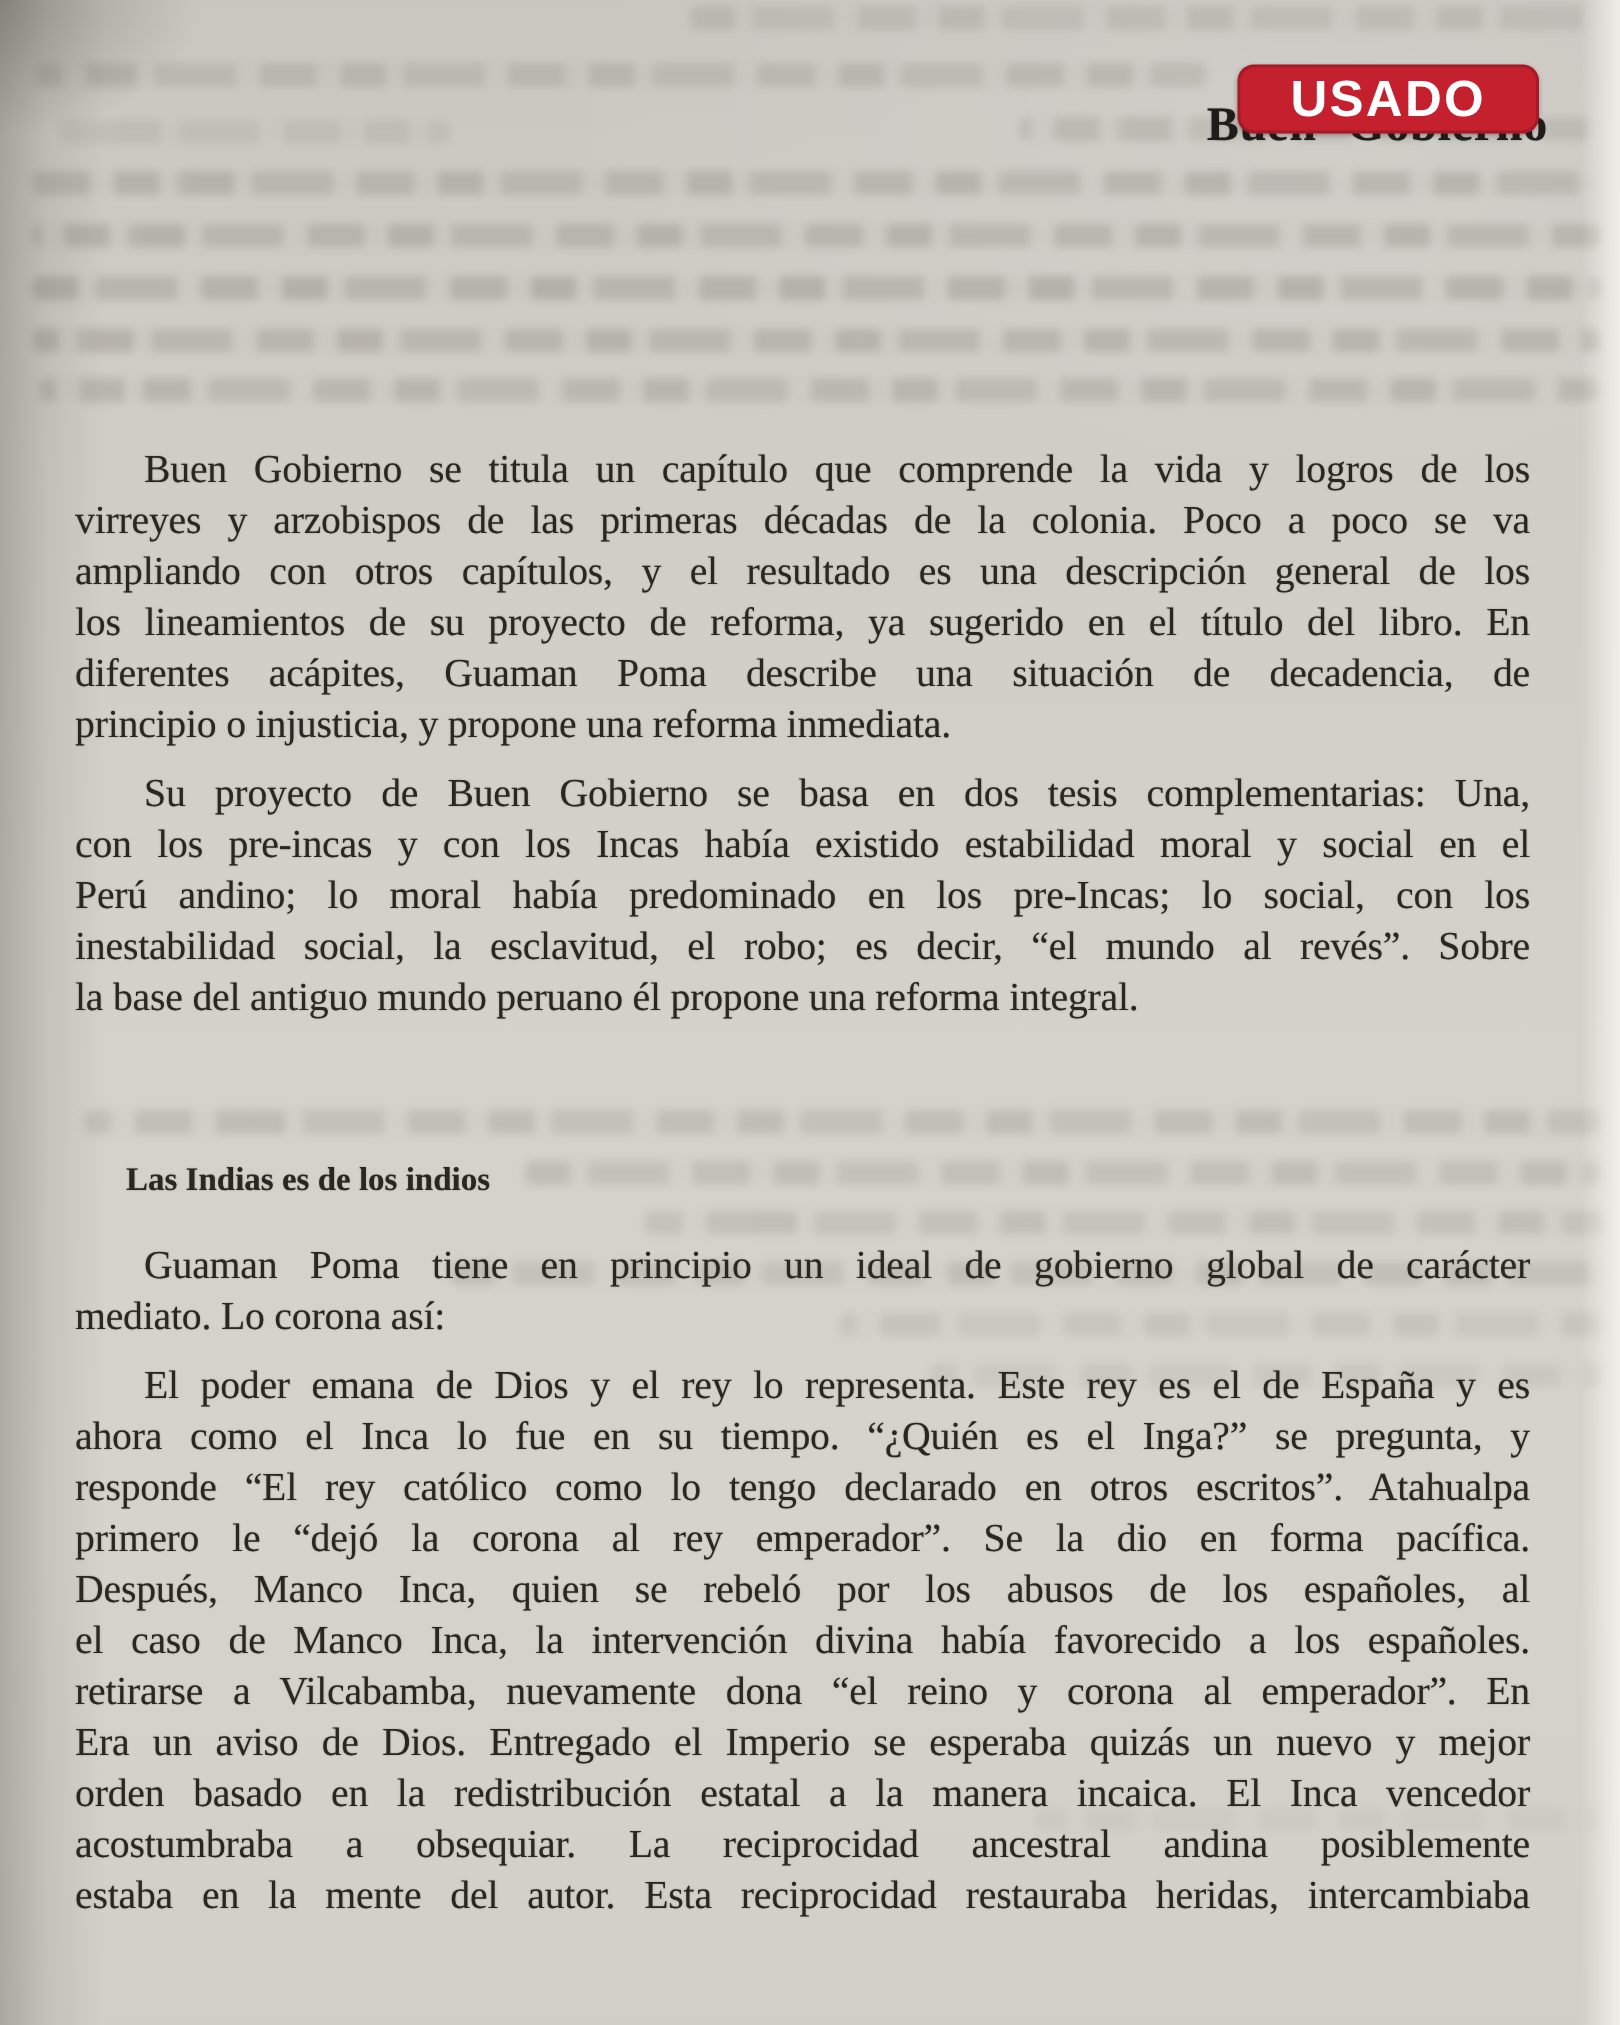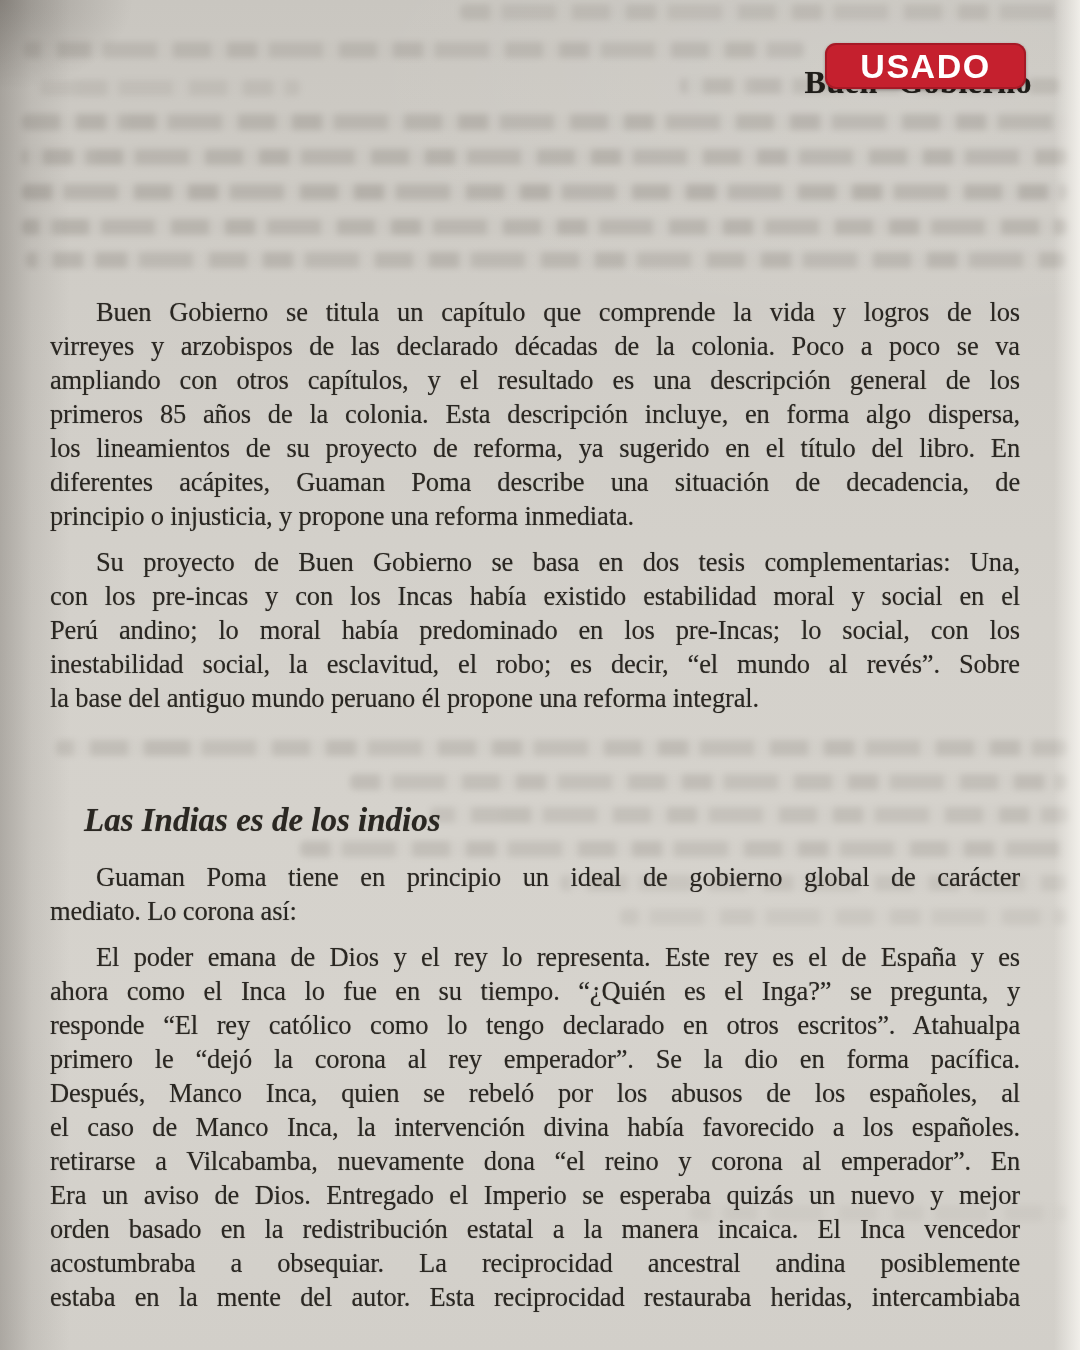--- a/index.html
+++ b/index.html
@@ -97,23 +97,22 @@
     line-height: 34px;
     text-align: justify;
     text-align-last: justify;
     white-space: normal;
   }
   .line.first { text-indent: 46px; }
   .line.lastleft { text-align-last: left; }
   .heading {
     margin: 88px 0 23px 0;
     line-height: 34px;
-    font-style: italic;
     font-weight: bold;
-    font-size: 33px;
+    font-size: 22px;
     text-indent: 46px;
     letter-spacing: 0;
   }
 </style>
 </head>
 <body>
 
 <div class="page">
 
   <i class="ghost" style="top:4px;   left:460px; width:600px; opacity:.34;"></i>
@@ -139,23 +138,22 @@
 
   <h1 class="title">Buen Gobierno</h1>
 
   <div class="badge">
     <span>USADO</span>
   </div>
 
   <div class="content" id="content">
       <div class="para">
         <div class="line first">Buen Gobierno se titula un capítulo que comprende la vida y logros de los</div>
-        <div class="line">virreyes y arzobispos de las declarado décadas de la colonia. Poco a poco se va</div>
+        <div class="line">virreyes y arzobispos de las primeras décadas de la colonia. Poco a poco se va</div>
         <div class="line">ampliando con otros capítulos, y el resultado es una descripción general de los</div>
-        <div class="line">primeros 85 años de la colonia. Esta descripción incluye, en forma algo dispersa,</div>
         <div class="line">los lineamientos de su proyecto de reforma, ya sugerido en el título del libro. En</div>
         <div class="line">diferentes acápites, Guaman Poma describe una situación de decadencia, de</div>
         <div class="line lastleft">principio o injusticia, y propone una reforma inmediata.</div>
       </div>
       <div class="para">
         <div class="line first">Su proyecto de Buen Gobierno se basa en dos tesis complementarias: Una,</div>
         <div class="line">con los pre-incas y con los Incas había existido estabilidad moral y social en el</div>
         <div class="line">Perú andino; lo moral había predominado en los pre-Incas; lo social, con los</div>
         <div class="line">inestabilidad social, la esclavitud, el robo; es decir, “el mundo al revés”. Sobre</div>
         <div class="line lastleft">la base del antiguo mundo peruano él propone una reforma integral.</div>

